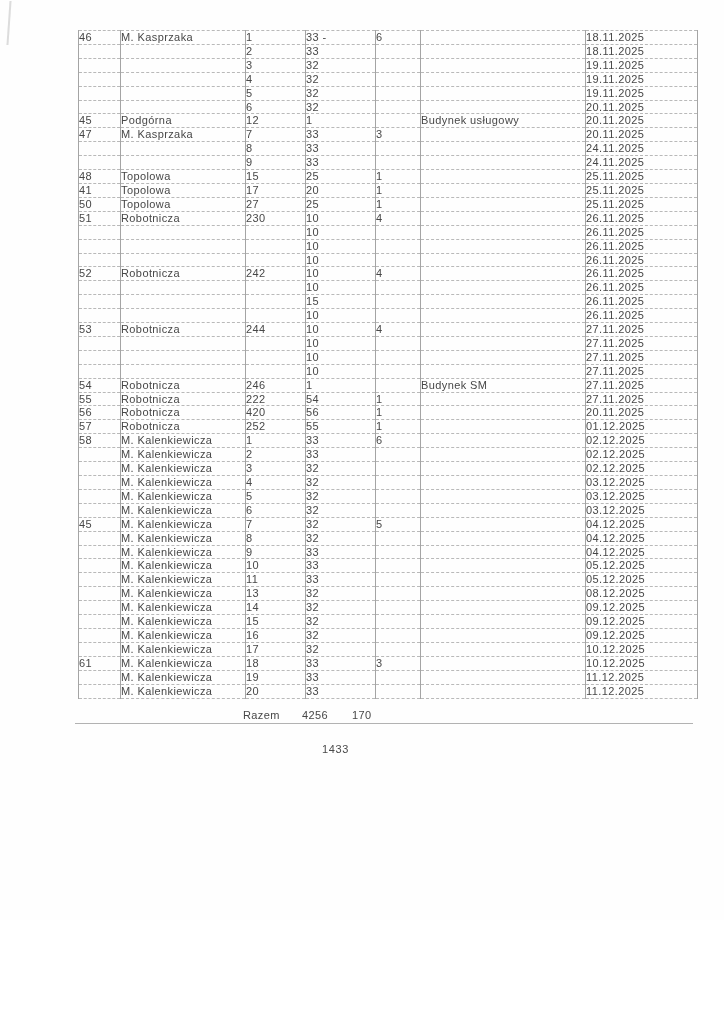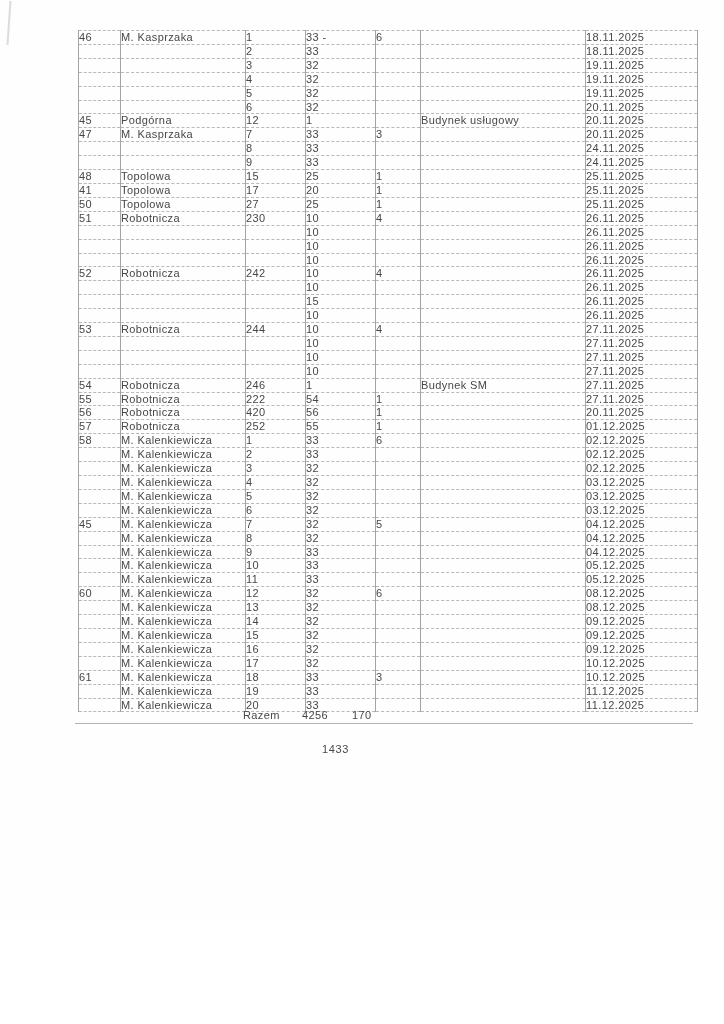--- a/index.html
+++ b/index.html
@@ -457,29 +457,20 @@
         <tr>
           <td class="col-0"></td>
           <td class="col-1">M. Kalenkiewicza</td>
           <td class="col-2">11</td>
           <td class="col-3">33</td>
           <td class="col-4"></td>
           <td class="col-5"></td>
           <td class="col-6">05.12.2025</td>
         </tr>
         <tr>
-          <td class="col-0">60</td>
-          <td class="col-1">M. Kalenkiewicza</td>
-          <td class="col-2">12</td>
-          <td class="col-3">32</td>
-          <td class="col-4">6</td>
-          <td class="col-5"></td>
-          <td class="col-6">08.12.2025</td>
-        </tr>
-        <tr>
           <td class="col-0"></td>
           <td class="col-1">M. Kalenkiewicza</td>
           <td class="col-2">13</td>
           <td class="col-3">32</td>
           <td class="col-4"></td>
           <td class="col-5"></td>
           <td class="col-6">08.12.2025</td>
         </tr>
         <tr>
           <td class="col-0"></td>

